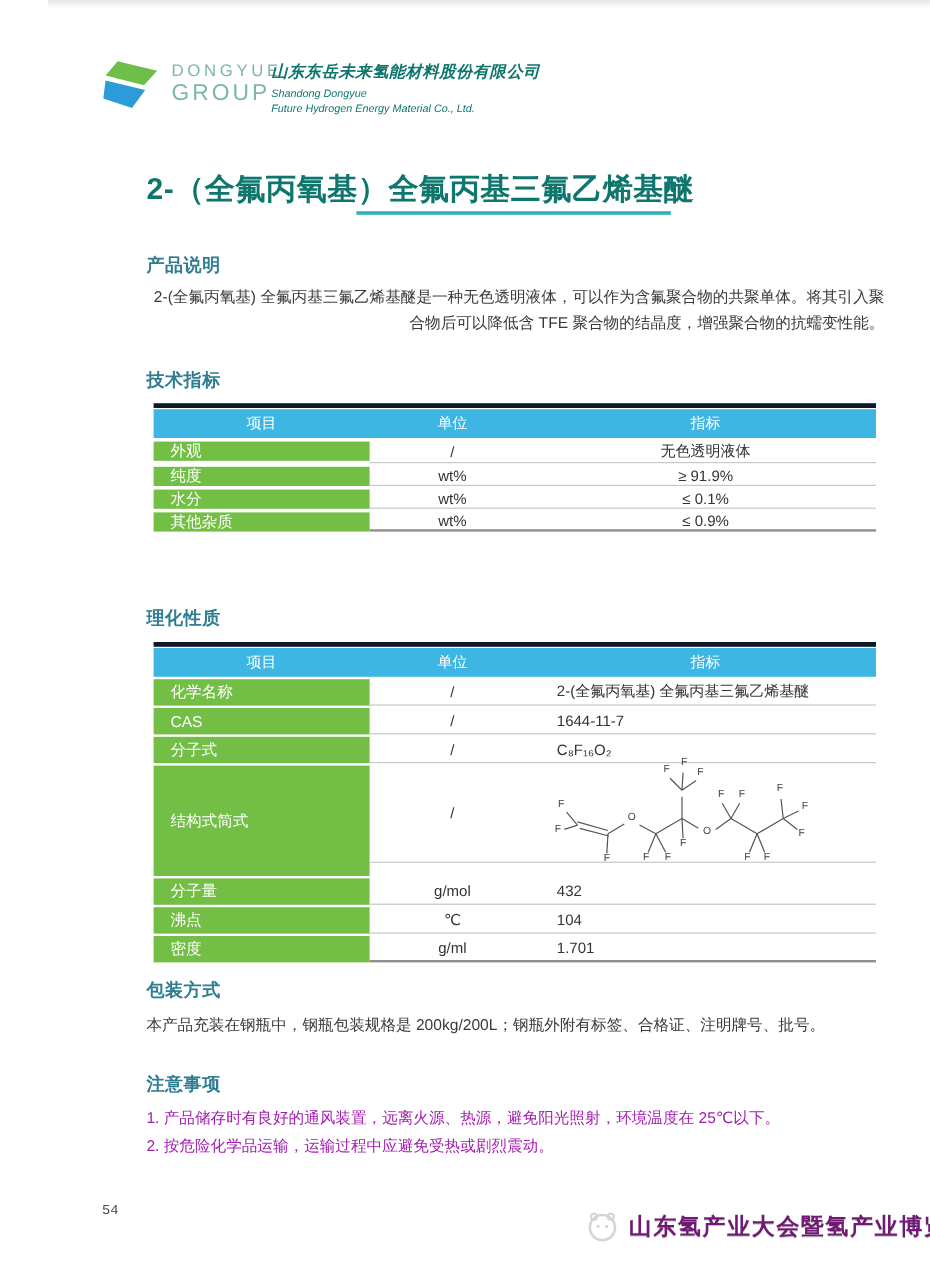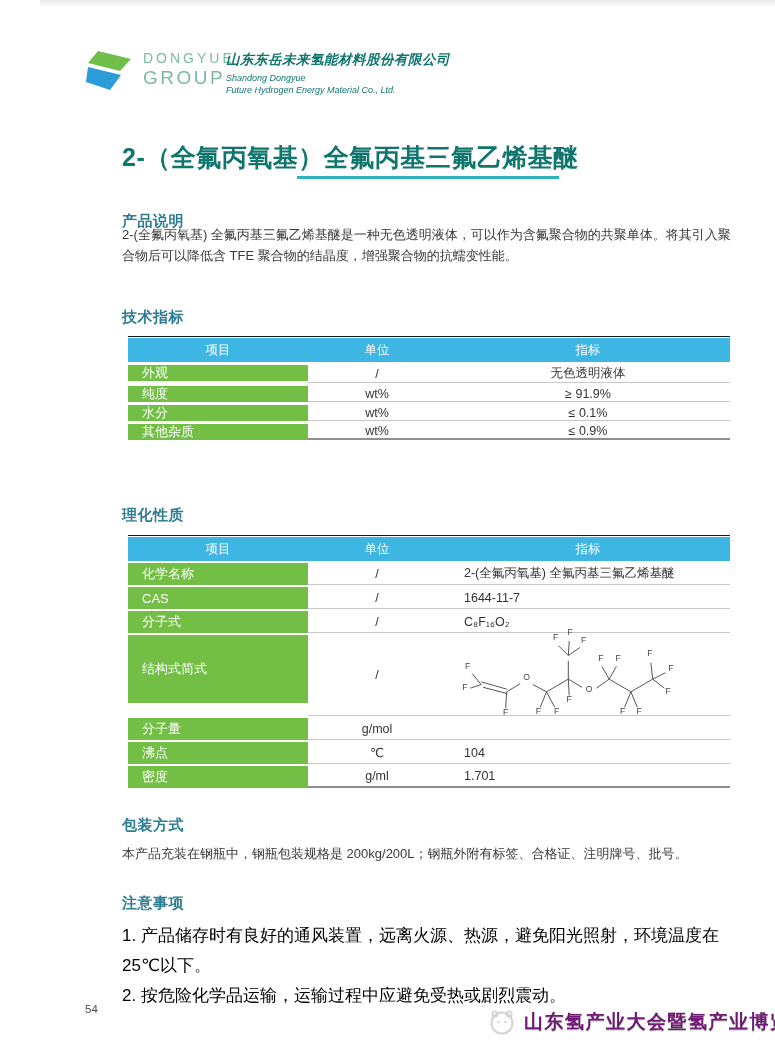--- a/index.html
+++ b/index.html
@@ -20,45 +20,45 @@
 
   
   .title{position:absolute;left:82px;top:141px;font-size:25px;font-weight:bold;color:#0f766e;letter-spacing:0.5px;}
   .title-underline{position:absolute;left:257px;top:176px;width:262px;height:3px;background:#2fb0bf;}
 
   
   .h2{position:absolute;left:82px;font-size:15px;font-weight:bold;color:#2e7d91;letter-spacing:0.5px;}
   .body-text{position:absolute;left:82px;width:615px;font-size:13px;line-height:1.65;color:#3a3a3a;}
 
   
-  .dtable{position:absolute;left:88px;width:602px;border-top:1px solid #0f172a;font-size:12.5px;}
+  .dtable{position:absolute;left:88px;width:602px;border-top:4px solid #0f172a;font-size:12.5px;}
   .thead{display:flex;align-items:center;background:#3eb6e4;color:#fff;height:24px;margin-top:1px;}
   .th-item{width:180px;text-align:center;}
   .th-unit{width:138px;text-align:center;}
   .th-spec{flex:1;text-align:center;}
   .trow{display:flex;margin-top:3px;}
   .t2 .trow{margin-top:2px;}
   .item-cell{width:180px;background:#73bf45;color:#fff;display:flex;align-items:center;padding-left:14px;box-sizing:border-box;font-size:13px;}
   .rest{flex:1;display:flex;align-items:center;border-bottom:1px solid #c8c8c8;}
   .trow:last-child .rest{border-bottom:2px solid #8f8f8f;}
   .unit-cell{width:138px;text-align:center;color:#333;}
   .val-cell{flex:1;color:#333;}
   .t1 .item-cell{height:16px;}
   .t1 .val-cell{text-align:center;}
   .t2 .item-cell{height:22px;}
   .t2 .val-cell{text-align:left;padding-left:18px;}
-  .t2 .trow.structure .item-cell{height:68px;}
+  .t2 .trow.structure .item-cell{height:92px;}
   .t2 .trow.structure .rest{height:80px;}
   .struct-wrap{flex:1;display:flex;align-items:center;padding-left:8px;}
 
   
-  .note-list{position:absolute;left:82px;width:620px;font-size:17px;line-height:1.75;color:#000000;}
-
-  
-  .page-num{position:absolute;left:45px;top:1003px;font-size:11.5px;color:#4a4a4a;}
+  .note-list{position:absolute;left:82px;width:620px;font-size:13px;line-height:1.75;color:#a21caf;}
+
+  
+  .page-num{position:absolute;left:45px;top:1003px;font-size:11.5px;color:#4a4a4a;font-family:Liberation Mono, monospace;}
   .event-footer{position:absolute;left:448px;top:1008px;display:flex;align-items:center;}
   .event-text{font-size:19px;font-weight:bold;color:#701a75;letter-spacing:1.5px;text-shadow:0 1px 0 #c3c3c3, 0 -1px 0 #ffffff;margin-left:8px;}
 </style>
 </head>
 <body>
 
 <div class="page">
   <div class="scan-edge"></div>
 
   <svg class="logo-mark" width="50" height="46" viewBox="0 0 50 46">
@@ -74,21 +74,21 @@
     <div class="en">
       <div>Shandong Dongyue</div>
       <div>Future Hydrogen Energy Material Co., Ltd.</div>
     </div>
   </div>
 
   <div class="title">2-（全氟丙氧基）全氟丙基三氟乙烯基醚</div>
   <div class="title-underline"></div>
 
   <div class="h2" style="top:212px;">产品说明</div>
-  <div class="body-text" style="top:224px;">2-(全氟丙氧基) 全氟丙基三氟乙烯基醚是一种无色透明液体，可以作为含氟聚合物的共聚单体。将其引入聚合物后可以降低含 TFE 聚合物的结晶度，增强聚合物的抗蠕变性能。</div>
+  <div class="body-text" style="top:237px;text-align:right;">2-(全氟丙氧基) 全氟丙基三氟乙烯基醚是一种无色透明液体，可以作为含氟聚合物的共聚单体。将其引入聚合物后可以降低含 TFE 聚合物的结晶度，增强聚合物的抗蠕变性能。</div>
 
   <div class="h2" style="top:308px;">技术指标</div>
   <div class="dtable t1" style="top:336px;">
     <div class="thead">
       <div class="th-item">项目</div>
       <div class="th-unit">单位</div>
       <div class="th-spec">指标</div>
     </div>
     <div class="trow">
       <div class="item-cell">外观</div>
@@ -199,20 +199,21 @@
               <text x="239" y="47" text-anchor="middle" font-size="9.5" fill="#444">F</text>
               <text x="236" y="72" text-anchor="middle" font-size="9.5" fill="#444">F</text>
             </svg>
         </div>
       </div>
     </div>
     <div class="trow">
       <div class="item-cell">分子量</div>
       <div class="rest">
           <div class="unit-cell">g/mol</div>
+          <div class="val-cell">432</div>
         </div>
     </div>
     <div class="trow">
       <div class="item-cell">沸点</div>
       <div class="rest">
           <div class="unit-cell">℃</div>
           <div class="val-cell">104</div>
         </div>
     </div>
     <div class="trow">

